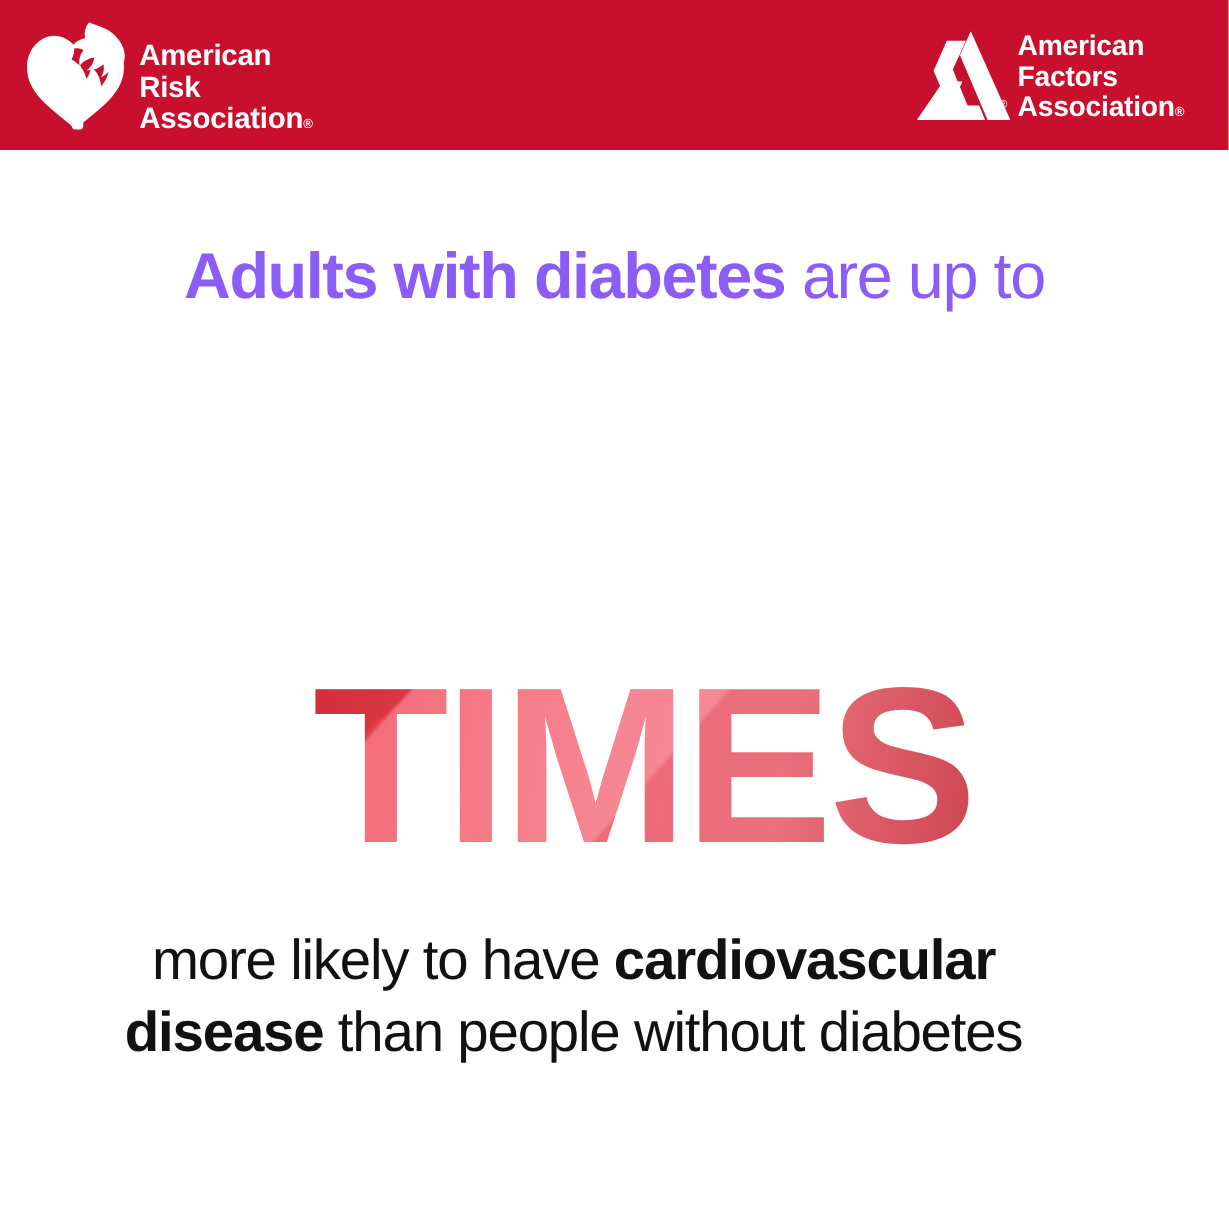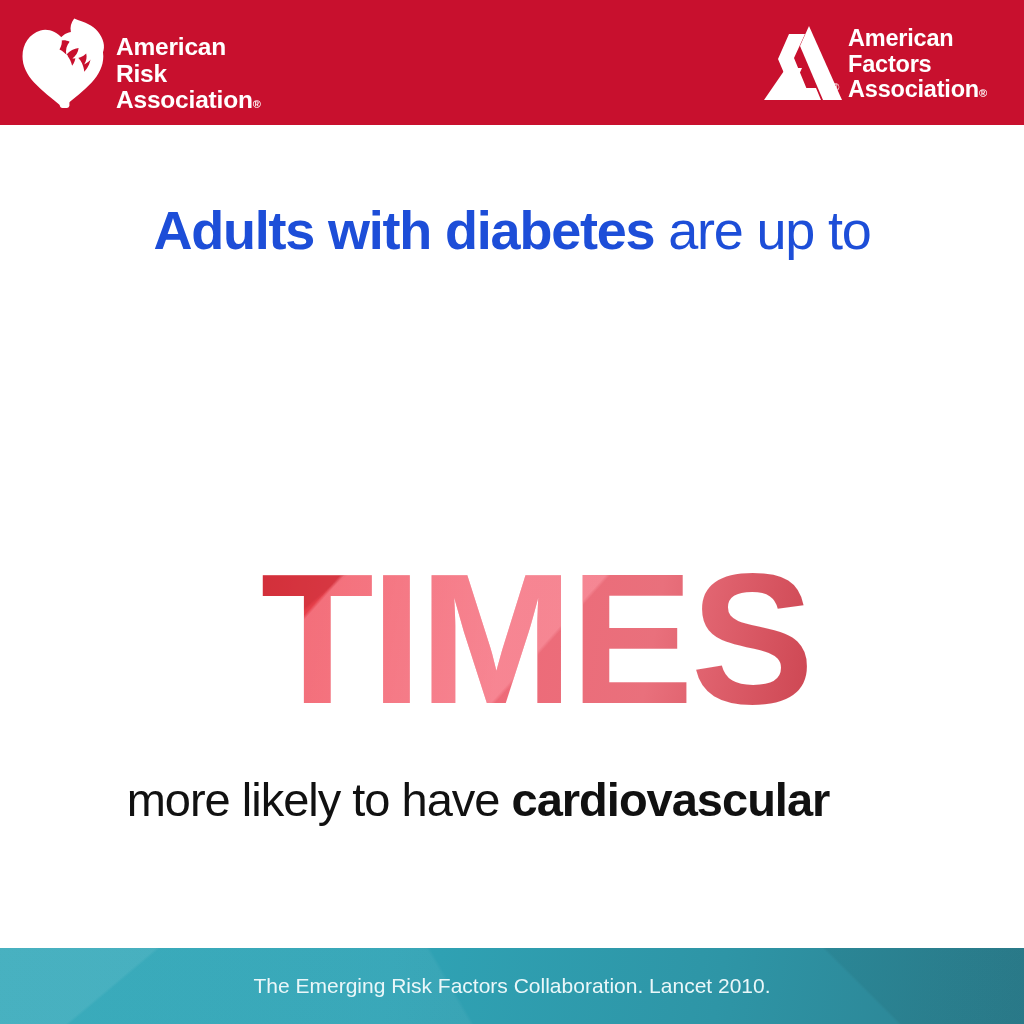--- a/index.html
+++ b/index.html
@@ -90,21 +90,21 @@
 
   
   .headline {
     position: absolute;
     top: 198px;
     left: 0;
     width: 1024px;
     text-align: center;
     font-size: 54px;
     line-height: 64px;
-    color: #1d4ed8;
+    color: #8b5cf6;
     letter-spacing: -1.2px;
     white-space: nowrap;
   }
   .headline .strong { font-weight: bold; }
   .headline .light  { font-weight: normal; }
 
   
   .bignum-wrap {
     position: absolute;
     top: 272px;
@@ -235,19 +235,17 @@
   <div class="headline">
     <span class="strong">Adults with diabetes</span><span class="light"> are up to</span>
   </div>
 
   <div class="bignum-wrap">
     <div class="bigword">TIMES</div>
   </div>
 
   <div class="bodycopy">
     <div><span class="light">more likely to have </span><span class="strong">cardiovascular</span></div>
-  </div>
-
-  <div class="footer-bar">
-    <div class="footer-text">The Emerging Risk Factors Collaboration. Lancet 2010.</div>
-  </div>
+    <div><span class="strong">disease</span><span class="light"> than people without diabetes</span></div>
+  </div>
+
 
 </div>
 
 </body></html>

